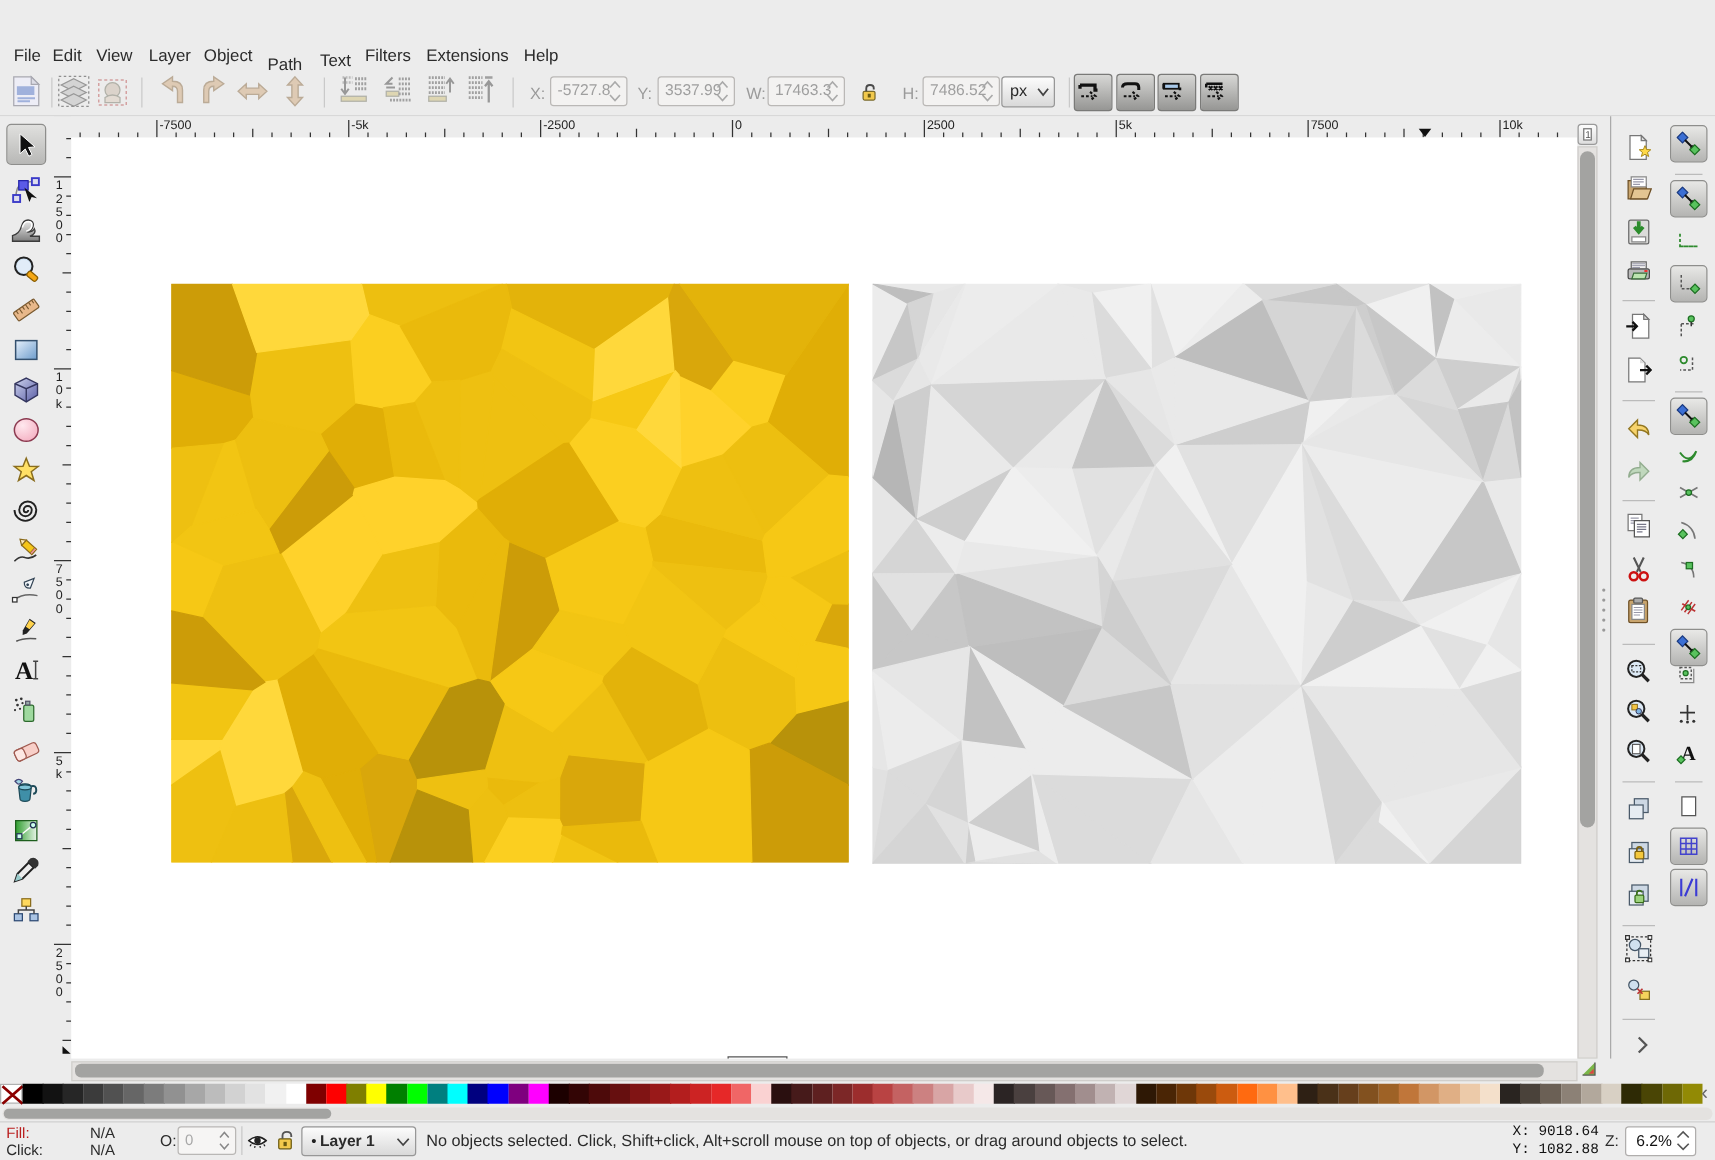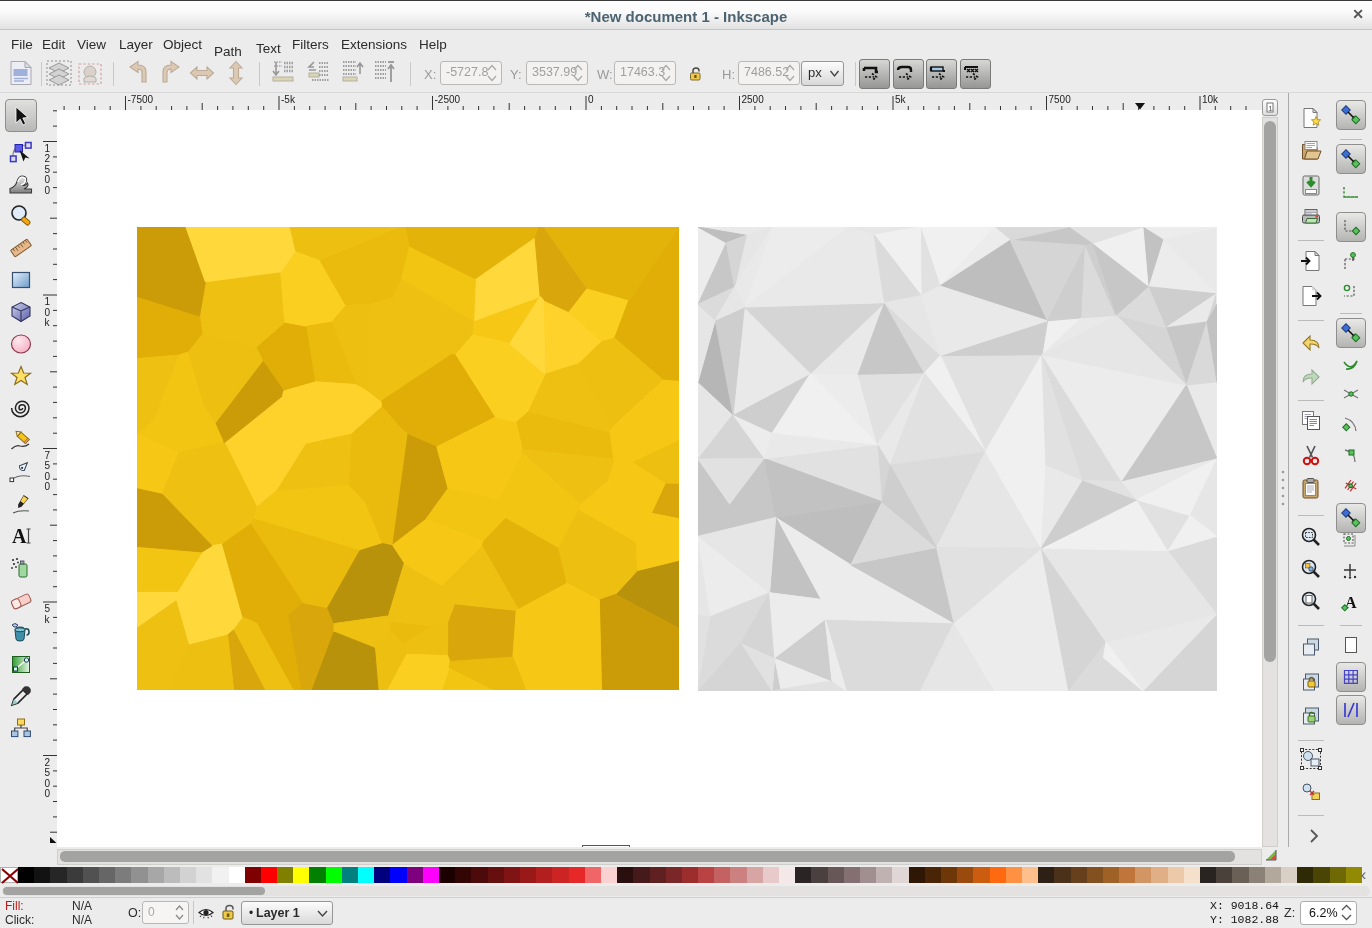--- a/index.html
+++ b/index.html
@@ -1,21 +1,17 @@
 <!DOCTYPE html>
 <html><head><meta charset="utf-8"><title>ink</title><style>
 html,body{margin:0;padding:0;background:#ececec;font-family:"Liberation Sans",sans-serif;-webkit-font-smoothing:antialiased;}
 #root{position:relative;width:1372px;height:928px;overflow:hidden;background:#ececec;}
 div,span{box-sizing:content-box}
 </style></head><body>
 <div id="root">
-<div id="titlebar" style="position:absolute;left:0;top:0;width:1372px;height:30px;background:linear-gradient(#fdfdfd,#fafafa 40%,#e2e2e2);border-top:1px solid #3a3a3a;box-sizing:border-box;border-bottom:1px solid #c4c4c4">
-      <div style="position:absolute;left:0;right:0;top:7px;text-align:center;font-size:15px;font-weight:bold;color:#4c6472">*New document 1 - Inkscape</div>
-      <div style="position:absolute;right:8px;top:5px;font-size:14px;color:#555;font-weight:bold">✕</div>
-    </div>
     <div id="menubar" style="position:absolute;left:0;top:30px;width:1372px;height:27px;background:#ececec;font-size:13.5px;color:#2b2b2b">
       <span style="position:absolute;left:11px;top:7px">File</span>
       <span style="position:absolute;left:42px;top:7px">Edit</span>
       <span style="position:absolute;left:77px;top:7px">View</span>
       <span style="position:absolute;left:119px;top:7px">Layer</span>
       <span style="position:absolute;left:163px;top:7px">Object</span>
       <span style="position:absolute;left:214px;top:14px">Path</span>
       <span style="position:absolute;left:256px;top:11px">Text</span>
       <span style="position:absolute;left:292px;top:7px">Filters</span>
       <span style="position:absolute;left:341px;top:7px">Extensions</span>
@@ -887,20 +883,21 @@
         <rect x="5.8" y="10.5" width="2.6" height="3.4" fill="#6a5a10"></rect>
       </svg>
     </div>
     <div style="position:absolute;left:241px;top:901px;width:92px;height:24px;background:linear-gradient(#fcfcfc,#d9d9d9);border:1px solid #979797;border-radius:3px;box-sizing:border-box">
       <span style="position:absolute;left:7px;top:4px;font-size:12px;color:#222">•</span>
       <span style="position:absolute;left:14px;top:3.5px;font-size:12.5px;font-weight:bold;color:#2b2b2b">Layer 1</span>
       <svg width="13" height="22" style="position:absolute;right:3px;top:0">
         <path d="M2 9 L6.5 14 L11 9" fill="none" stroke="#444" stroke-width="1.4"></path>
       </svg>
     </div>
+    <div style="position:absolute;left:341px;top:905px;font-size:13px;color:#2b2b2b">No objects selected. Click, Shift+click, Alt+scroll mouse on top of objects, or drag around objects to select.</div>
     <div style="position:absolute;left:1210px;top:899px;font-family:'Liberation Mono',monospace;font-size:11.5px;color:#111;line-height:14px">X: 9018.64<br>Y: 1082.88</div>
     <div style="position:absolute;left:1284px;top:906px;font-size:12.5px;color:#2b2b2b">Z:</div>
     <div style="position:absolute;left:1300px;top:901px;width:57px;height:24px;background:#fff;border:1px solid #b0aead;border-radius:3px;box-sizing:border-box">
       <span style="position:absolute;left:8px;top:4px;font-size:12.5px;color:#111">6.2%</span>
       <svg width="14" height="22" style="position:absolute;right:2px;top:0">
         <path d="M2 8 L6.5 3.5 L11 8" fill="none" stroke="#555" stroke-width="1.3"></path>
         <path d="M2 13 L6.5 17.5 L11 13" fill="none" stroke="#555" stroke-width="1.3"></path>
       </svg>
     </div>
 <div style="position:absolute;left:137px;top:227px;width:542px;height:463px">

